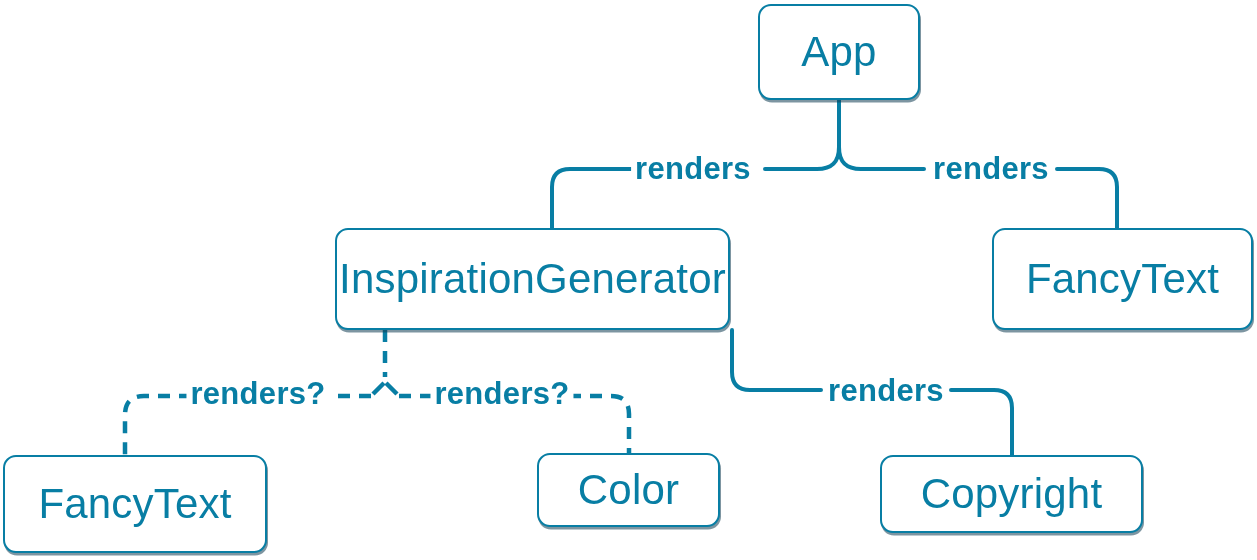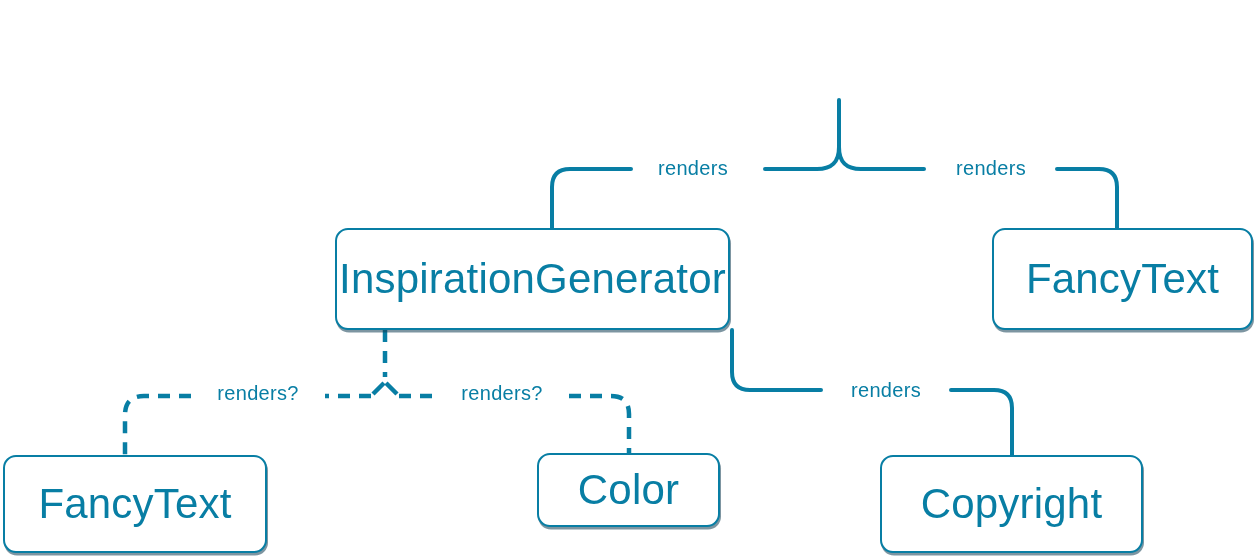--- a/index.html
+++ b/index.html
@@ -47,28 +47,28 @@
     font-size: 42px;
     font-weight: 500;
     letter-spacing: 0.2px;
     white-space: nowrap;
   }
   .node-app        { left: 758px;  top: 4px;   width: 162px; height: 96px;  }
   .node-ig         { left: 335px;  top: 228px; width: 395px; height: 102px; }
   .node-ft-top     { left: 992px;  top: 228px; width: 261px; height: 102px; }
   .node-ft-bottom  { left: 3px;    top: 455px; width: 264px; height: 98px;  }
   .node-color      { left: 537px;  top: 453px; width: 183px; height: 74px;  }
-  .node-copyright  { left: 880px;  top: 455px; width: 263px; height: 98px; }
+  .node-copyright  { left: 880px;  top: 455px; width: 263px; height: 78px; }
   .edge-label {
     position: absolute;
     transform: translate(-50%, -50%);
     color: var(--accent);
     background: var(--bg);
-    font-size: 20px;
-    font-weight: 400;
+    font-size: 31px;
+    font-weight: 700;
     letter-spacing: 0.3px;
     line-height: 1;
     padding: 0 4px;
     white-space: nowrap;
   }
   .edge-label-0 { left: 693px;  top: 168px; }
   .edge-label-1 { left: 991px;  top: 168px; }
   .edge-label-2 { left: 258px;  top: 393px; }
   .edge-label-3 { left: 502px;  top: 393px; }
   .edge-label-4 { left: 886px;  top: 390px; }
@@ -93,20 +93,21 @@
     <path class="edge-path fork-tick" d="M384 383 L373 394"></path>
     <path class="edge-path fork-tick" d="M386 383 L397 394"></path>
 
     <path class="edge-path dashed" d="M371 396 L325 396"></path>
     <path class="edge-path dashed" d="M191 396 L144 396 Q125 396 125 415 L125 455"></path>
 
     <path class="edge-path dashed" d="M399 396 L434 396"></path>
     <path class="edge-path dashed" d="M569 396 L611 396 Q629 396 629 414 L629 453"></path>
   </svg>
 
+  <div class="node node-app">App</div>
   <div class="node node-ig">InspirationGenerator</div>
   <div class="node node-ft-top">FancyText</div>
   <div class="node node-ft-bottom">FancyText</div>
   <div class="node node-color">Color</div>
   <div class="node node-copyright">Copyright</div>
 
   <span class="edge-label edge-label-0">renders</span>
   <span class="edge-label edge-label-1">renders</span>
   <span class="edge-label edge-label-2">renders?</span>
   <span class="edge-label edge-label-3">renders?</span>

